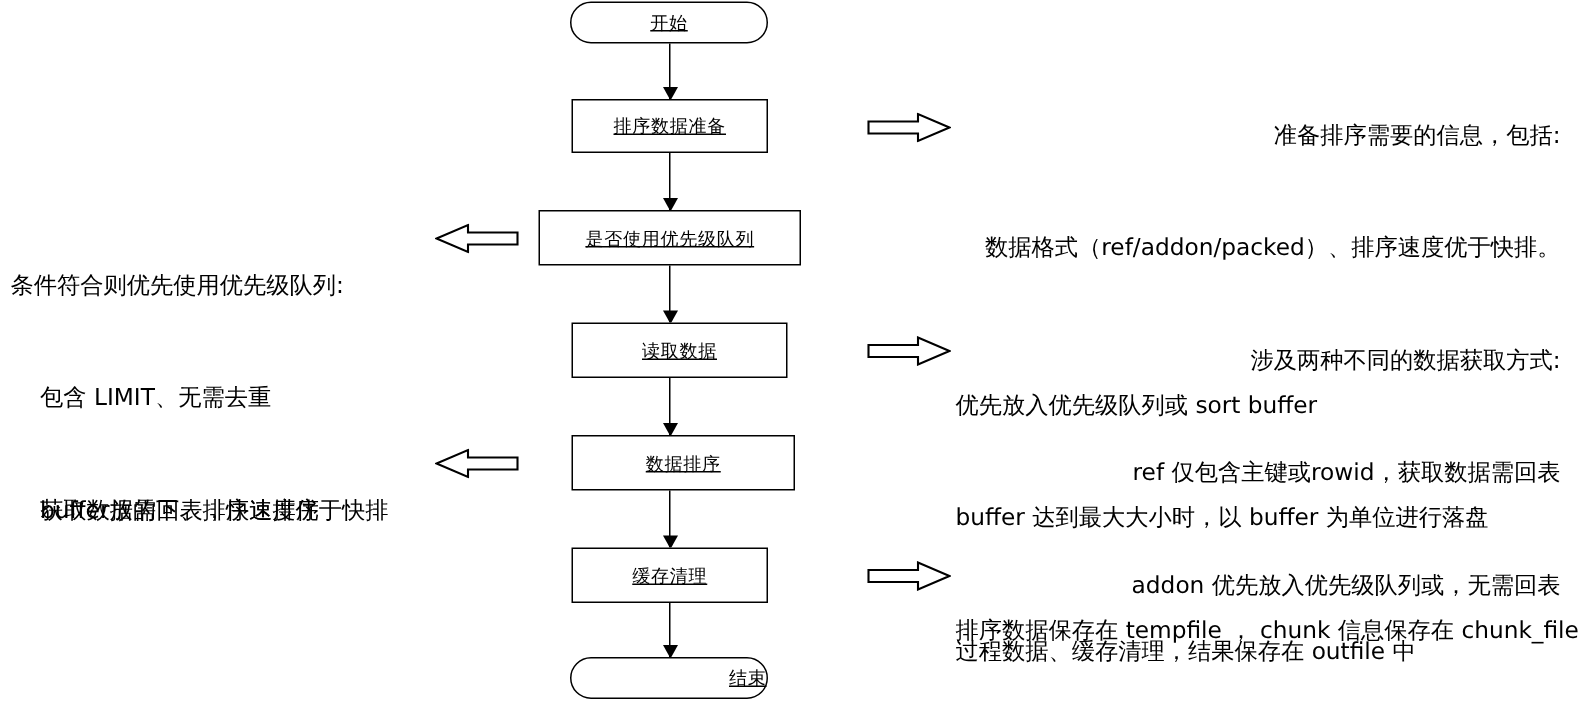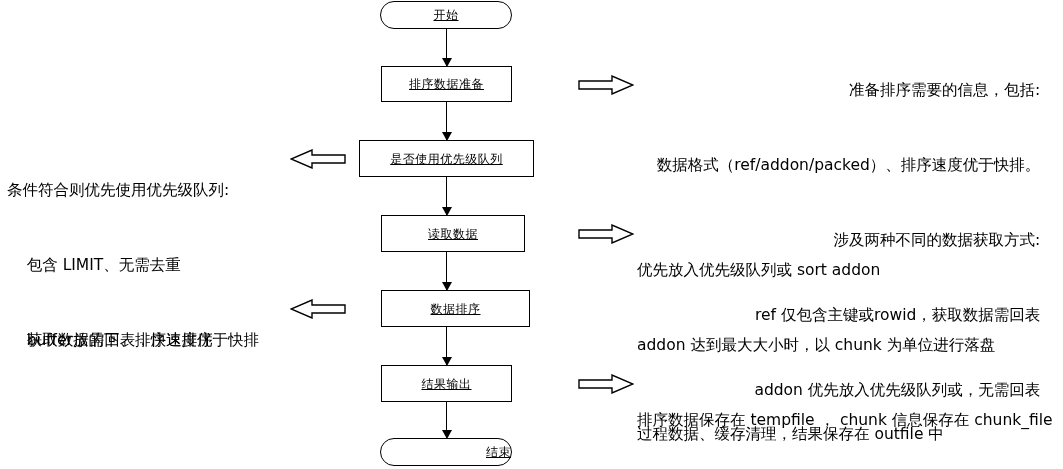--- a/index.html
+++ b/index.html
@@ -113,21 +113,21 @@
 
   <div class="node" style="left:381px; top:290px; width:149px; height:37px;">
     <span>数据排序</span>
   </div>
 
   <div class="conn" style="left:446px; top:327px; height:38px;">
     <span class="head"></span>
   </div>
 
   <div class="node" style="left:381px; top:365px; width:131px; height:37px;">
-    <span>结果输出</span>
+    <span>缓存清理</span>
   </div>
 
   <div class="conn" style="left:446px; top:402px; height:36px;">
     <span class="head"></span>
   </div>
 
   <div class="node terminator" style="left:380px; top:438px; width:132px; height:28px;justify-content:flex-end;">
     <span>结束</span>
   </div>
 
@@ -169,22 +169,22 @@
     <span class="ln">    addon 优先放入优先级队列或，无需回表</span>
   </div>
 
   <div class="note left" style="left:7px; top:128px;">
     <span class="ln">条件符合则优先使用优先级队列:</span>
     <span class="ln">    包含 LIMIT、无需去重</span>
     <span class="ln">    buffer放的下、排序速度优于快排</span>
   </div>
 
   <div class="note" style="left:637px; top:208px;">
-    <span class="ln">优先放入优先级队列或 sort addon</span>
-    <span class="ln">addon 达到最大大小时，以 chunk 为单位进行落盘</span>
+    <span class="ln">优先放入优先级队列或 sort buffer</span>
+    <span class="ln">buffer 达到最大大小时，以 buffer 为单位进行落盘</span>
     <span class="ln">排序数据保存在 tempfile ， chunk 信息保存在 chunk_file</span>
   </div>
 
   <div class="note left" style="left:7px; top:278px;">
     <span class="ln">    获取数据需回表，快速排序</span>
     
   </div>
 
   <div class="note" style="left:637px; top:372px;">
     <span class="ln">过程数据、缓存清理，结果保存在 outfile 中</span>

